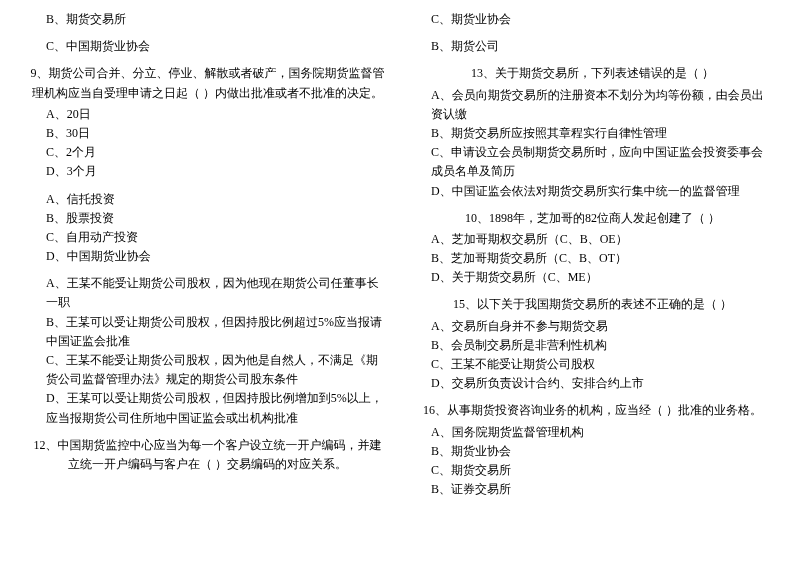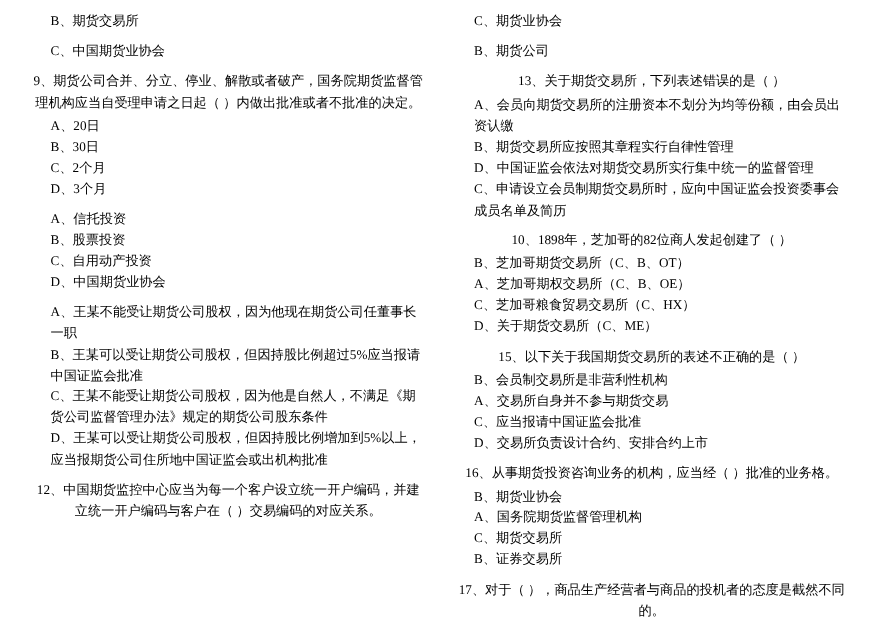--- a/index.html
+++ b/index.html
@@ -92,46 +92,41 @@
     </div>
 
     <div class="question-block">
       <div class="option">B、期货公司</div>
     </div>
 
     <div class="question-block">
       <div class="question-text">13、关于期货交易所，下列表述错误的是（    ）</div>
       <div class="option">A、会员向期货交易所的注册资本不划分为均等份额，由会员出资认缴</div>
       <div class="option">B、期货交易所应按照其章程实行自律性管理</div>
+      <div class="option">C、申请设立会员制期货交易所时，应向中国证监会投资委事会成员名单及简历</div>
       <div class="option">D、中国证监会依法对期货交易所实行集中统一的监督管理</div>
-      <div class="option">C、申请设立会员制期货交易所时，应向中国证监会投资委事会成员名单及简历</div>
     </div>
 
     <div class="question-block">
       <div class="question-text">10、1898年，芝加哥的82位商人发起创建了（    ）</div>
+      <div class="option">A、芝加哥期权交易所（C、B、OE）</div>
       <div class="option">B、芝加哥期货交易所（C、B、OT）</div>
-      <div class="option">A、芝加哥期权交易所（C、B、OE）</div>
-      <div class="option">C、芝加哥粮食贸易交易所（C、HX）</div>
       <div class="option">D、关于期货交易所（C、ME）</div>
     </div>
 
     <div class="question-block">
       <div class="question-text">15、以下关于我国期货交易所的表述不正确的是（    ）</div>
+      <div class="option">A、交易所自身并不参与期货交易</div>
       <div class="option">B、会员制交易所是非营利性机构</div>
-      <div class="option">A、交易所自身并不参与期货交易</div>
-      <div class="option">C、应当报请中国证监会批准</div>
+      <div class="option">C、王某不能受让期货公司股权</div>
       <div class="option">D、交易所负责设计合约、安排合约上市</div>
     </div>
 
     <div class="question-block">
       <div class="question-text">16、从事期货投资咨询业务的机构，应当经（    ）批准的业务格。</div>
+      <div class="option">A、国务院期货监督管理机构</div>
       <div class="option">B、期货业协会</div>
-      <div class="option">A、国务院期货监督管理机构</div>
       <div class="option">C、期货交易所</div>
       <div class="option">B、证券交易所</div>
     </div>
 
-    <div class="question-block">
-      <div class="question-text">17、对于（    ），商品生产经营者与商品的投机者的态度是截然不同的。</div>
-
-    </div>
   </div>
 </div>
 
 </body></html>

